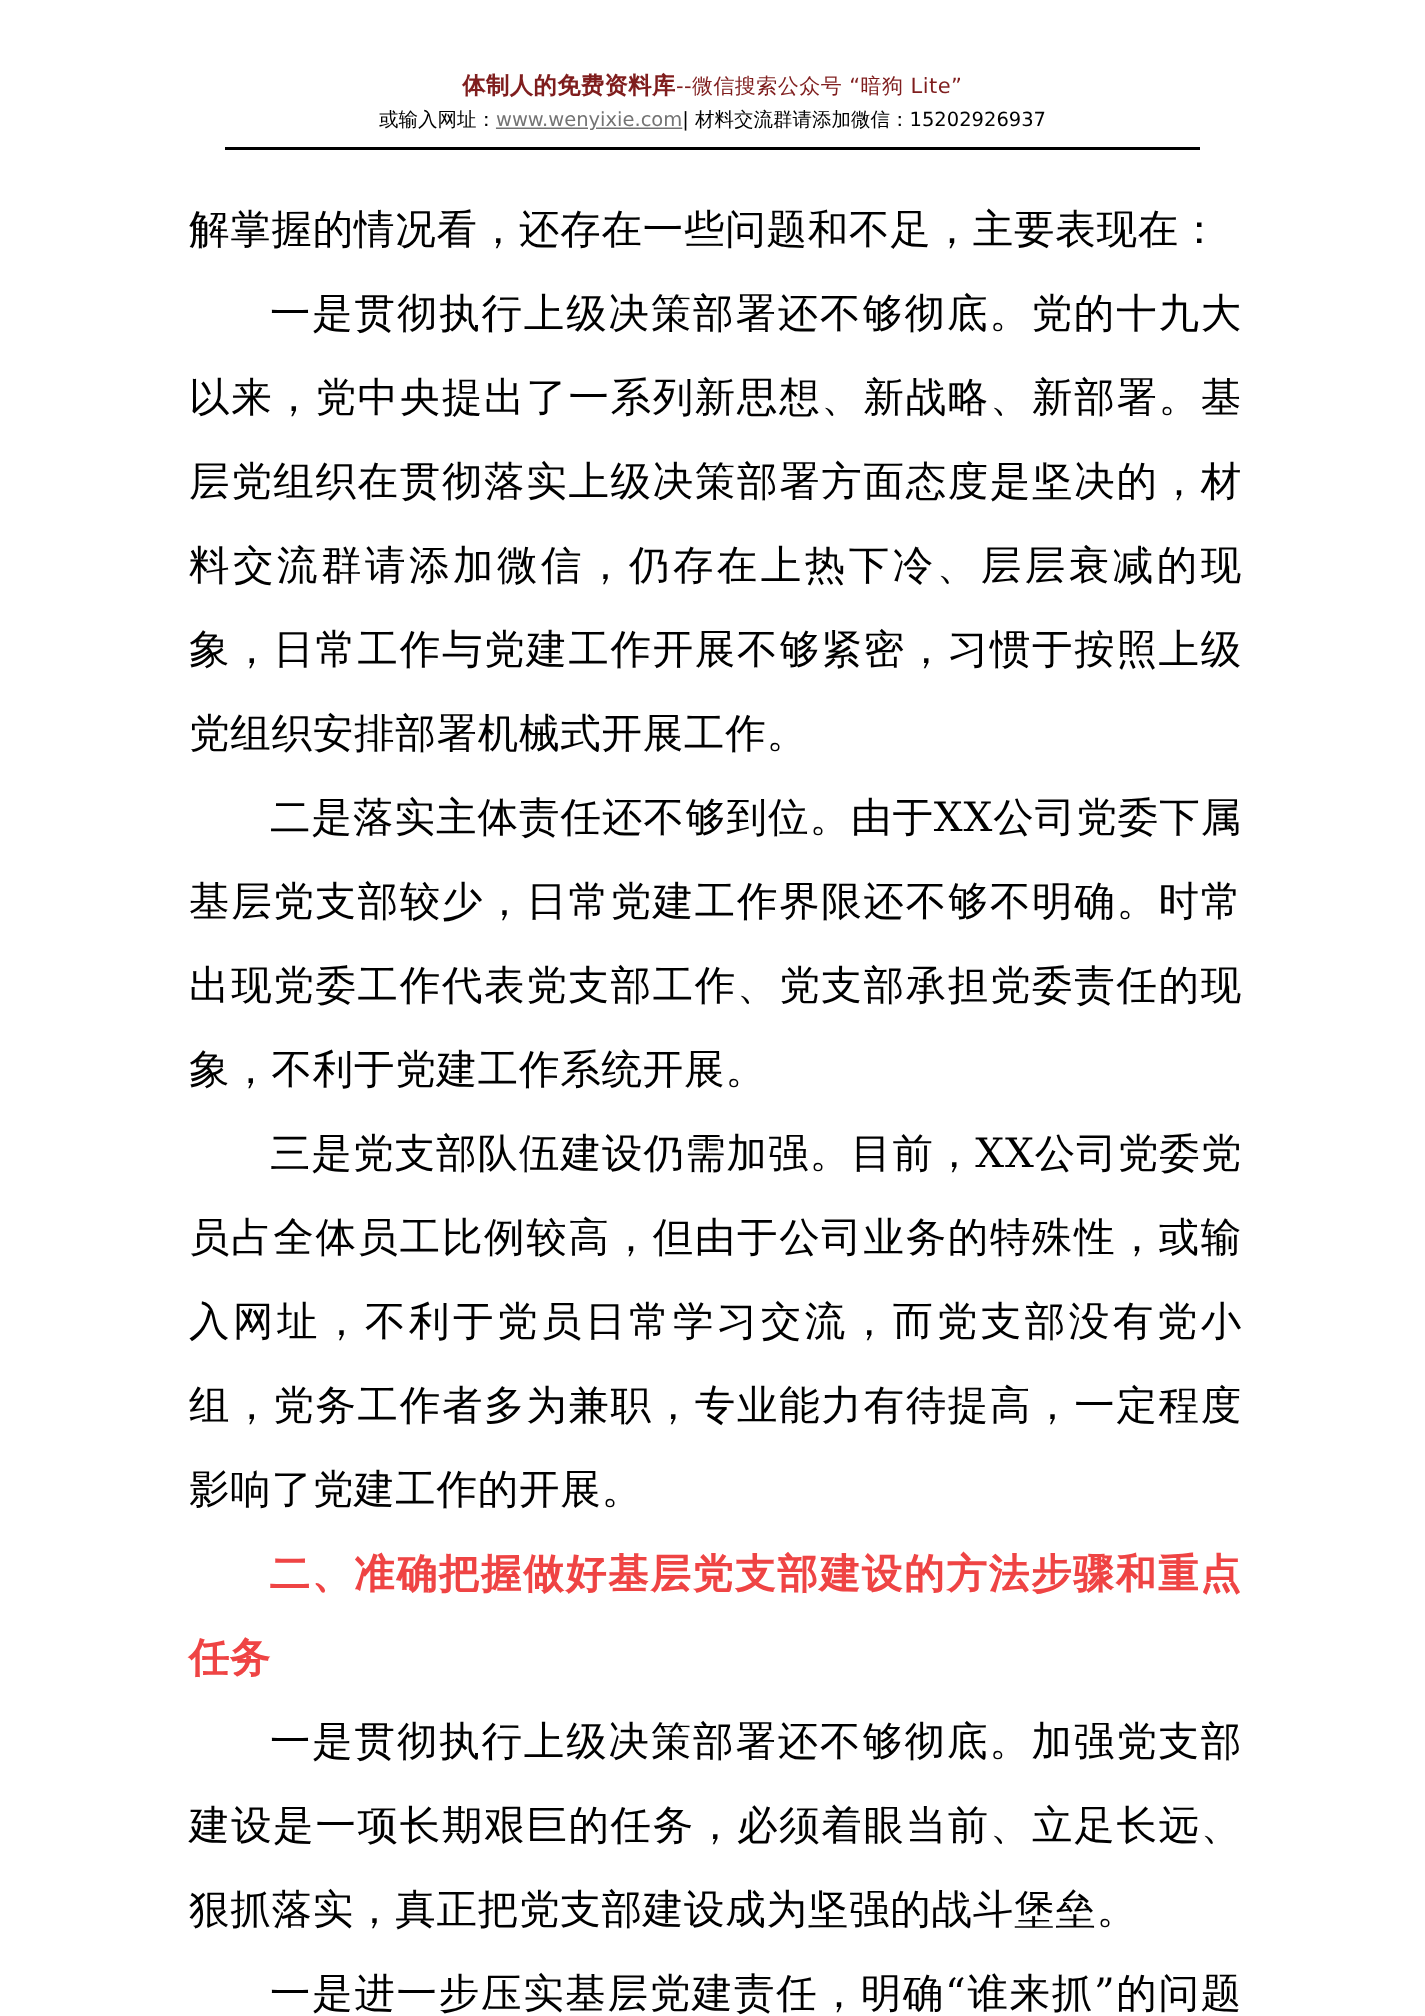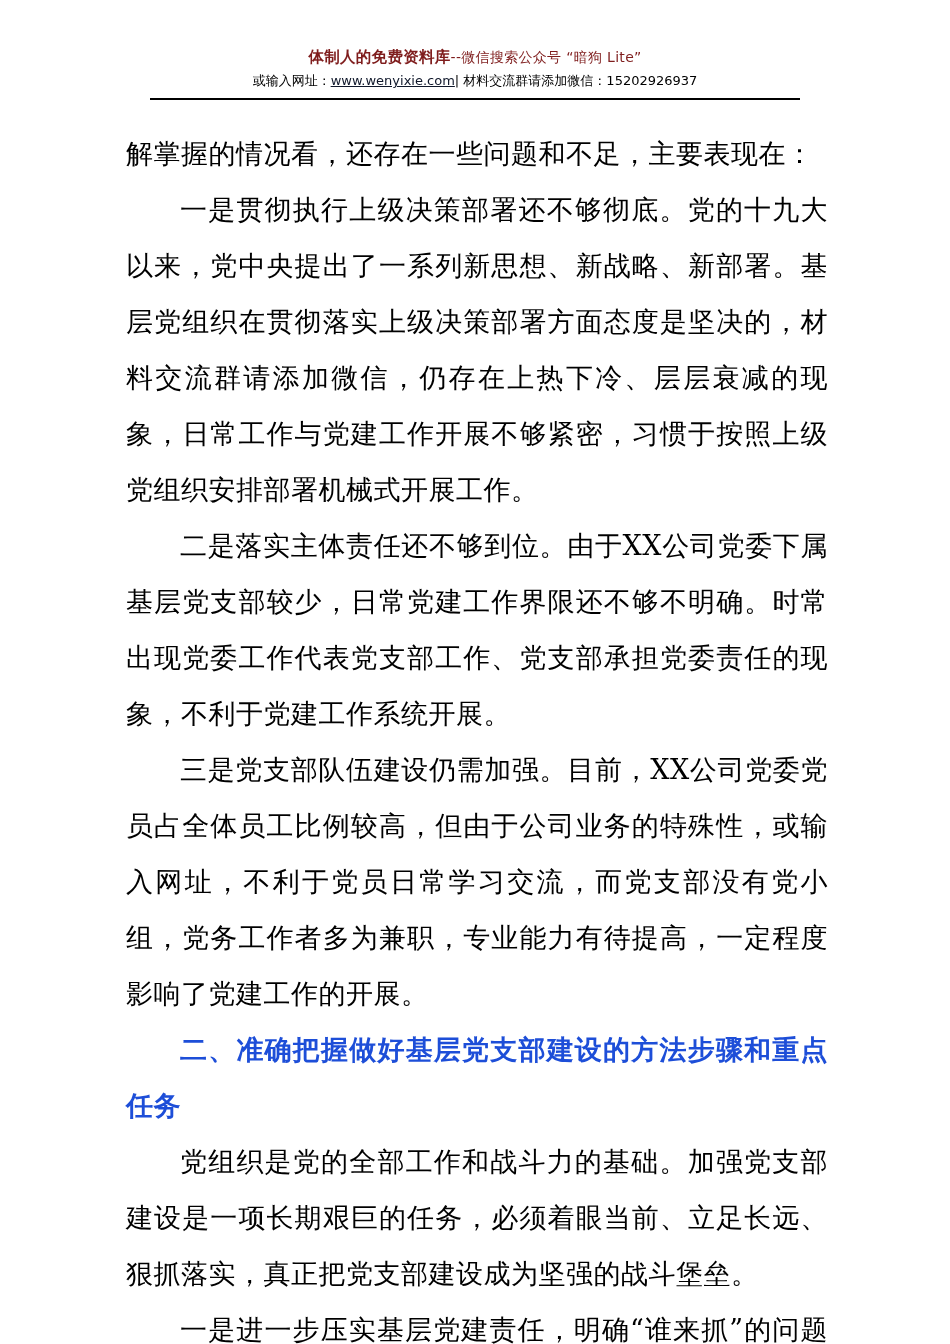--- a/index.html
+++ b/index.html
@@ -40,21 +40,21 @@
     font-size: 14px;
   }
   .header-line2 {
     font-family: "DejaVu Sans", "Liberation Sans", sans-serif;
     font-size: 13px;
     color: #000000;
     line-height: 1.6;
     margin-top: 2px;
   }
   .header-line2 .url {
-    color: #0f172a;
+    color: #737373;
     text-decoration: underline;
   }
   .header-rule {
     border: none;
     border-top: 2px solid #000000;
     margin: 6px 150px 0 150px;
   }
   
   .content {
     padding: 26px 122px 0 126px;
@@ -69,21 +69,21 @@
     font-family: "DejaVu Serif", "Liberation Serif", serif;
   }
   p.indent {
     text-indent: 2em;
   }
   p.heading-red {
     margin: 0;
     font-size: 27px;
     line-height: 56px;
     font-weight: bold;
-    color: #1d4ed8;
+    color: #ef4444;
     text-indent: 2em;
     text-align: justify;
     text-justify: inter-ideograph;
     font-family: "DejaVu Sans", "Liberation Sans", sans-serif;
     letter-spacing: 0.5px;
   }
 </style>
 </head>
 <body>
 
@@ -98,17 +98,17 @@
     </div>
     <hr class="header-rule">
   </div>
 
   <div class="content">
     <p class="para">解掌握的情况看，还存在一些问题和不足，主要表现在：</p>
     <p class="para indent">一是贯彻执行上级决策部署还不够彻底。党的十九大以来，党中央提出了一系列新思想、新战略、新部署。基层党组织在贯彻落实上级决策部署方面态度是坚决的，材料交流群请添加微信，仍存在上热下冷、层层衰减的现象，日常工作与党建工作开展不够紧密，习惯于按照上级党组织安排部署机械式开展工作。</p>
     <p class="para indent">二是落实主体责任还不够到位。由于XX公司党委下属基层党支部较少，日常党建工作界限还不够不明确。时常出现党委工作代表党支部工作、党支部承担党委责任的现象，不利于党建工作系统开展。</p>
     <p class="para indent">三是党支部队伍建设仍需加强。目前，XX公司党委党员占全体员工比例较高，但由于公司业务的特殊性，或输入网址，不利于党员日常学习交流，而党支部没有党小组，党务工作者多为兼职，专业能力有待提高，一定程度影响了党建工作的开展。</p>
     <p class="heading-red">二、准确把握做好基层党支部建设的方法步骤和重点任务</p>
-    <p class="para indent">党组织是党的全部工作和战斗力的基础。加强党支部建设是一项长期艰巨的任务，必须着眼当前、立足长远、狠抓落实，真正把党支部建设成为坚强的战斗堡垒。</p>
+    <p class="para indent">一是贯彻执行上级决策部署还不够彻底。加强党支部建设是一项长期艰巨的任务，必须着眼当前、立足长远、狠抓落实，真正把党支部建设成为坚强的战斗堡垒。</p>
     <p class="para indent">一是进一步压实基层党建责任，明确“谁来抓”的问题基层党建要想抓好，责任落实至关重要。关于压实基层党建责任，今天着重强调一下，公司党委要提高认识、合理分工</p>
   </div>
 
 </div>
 
 </body></html>

